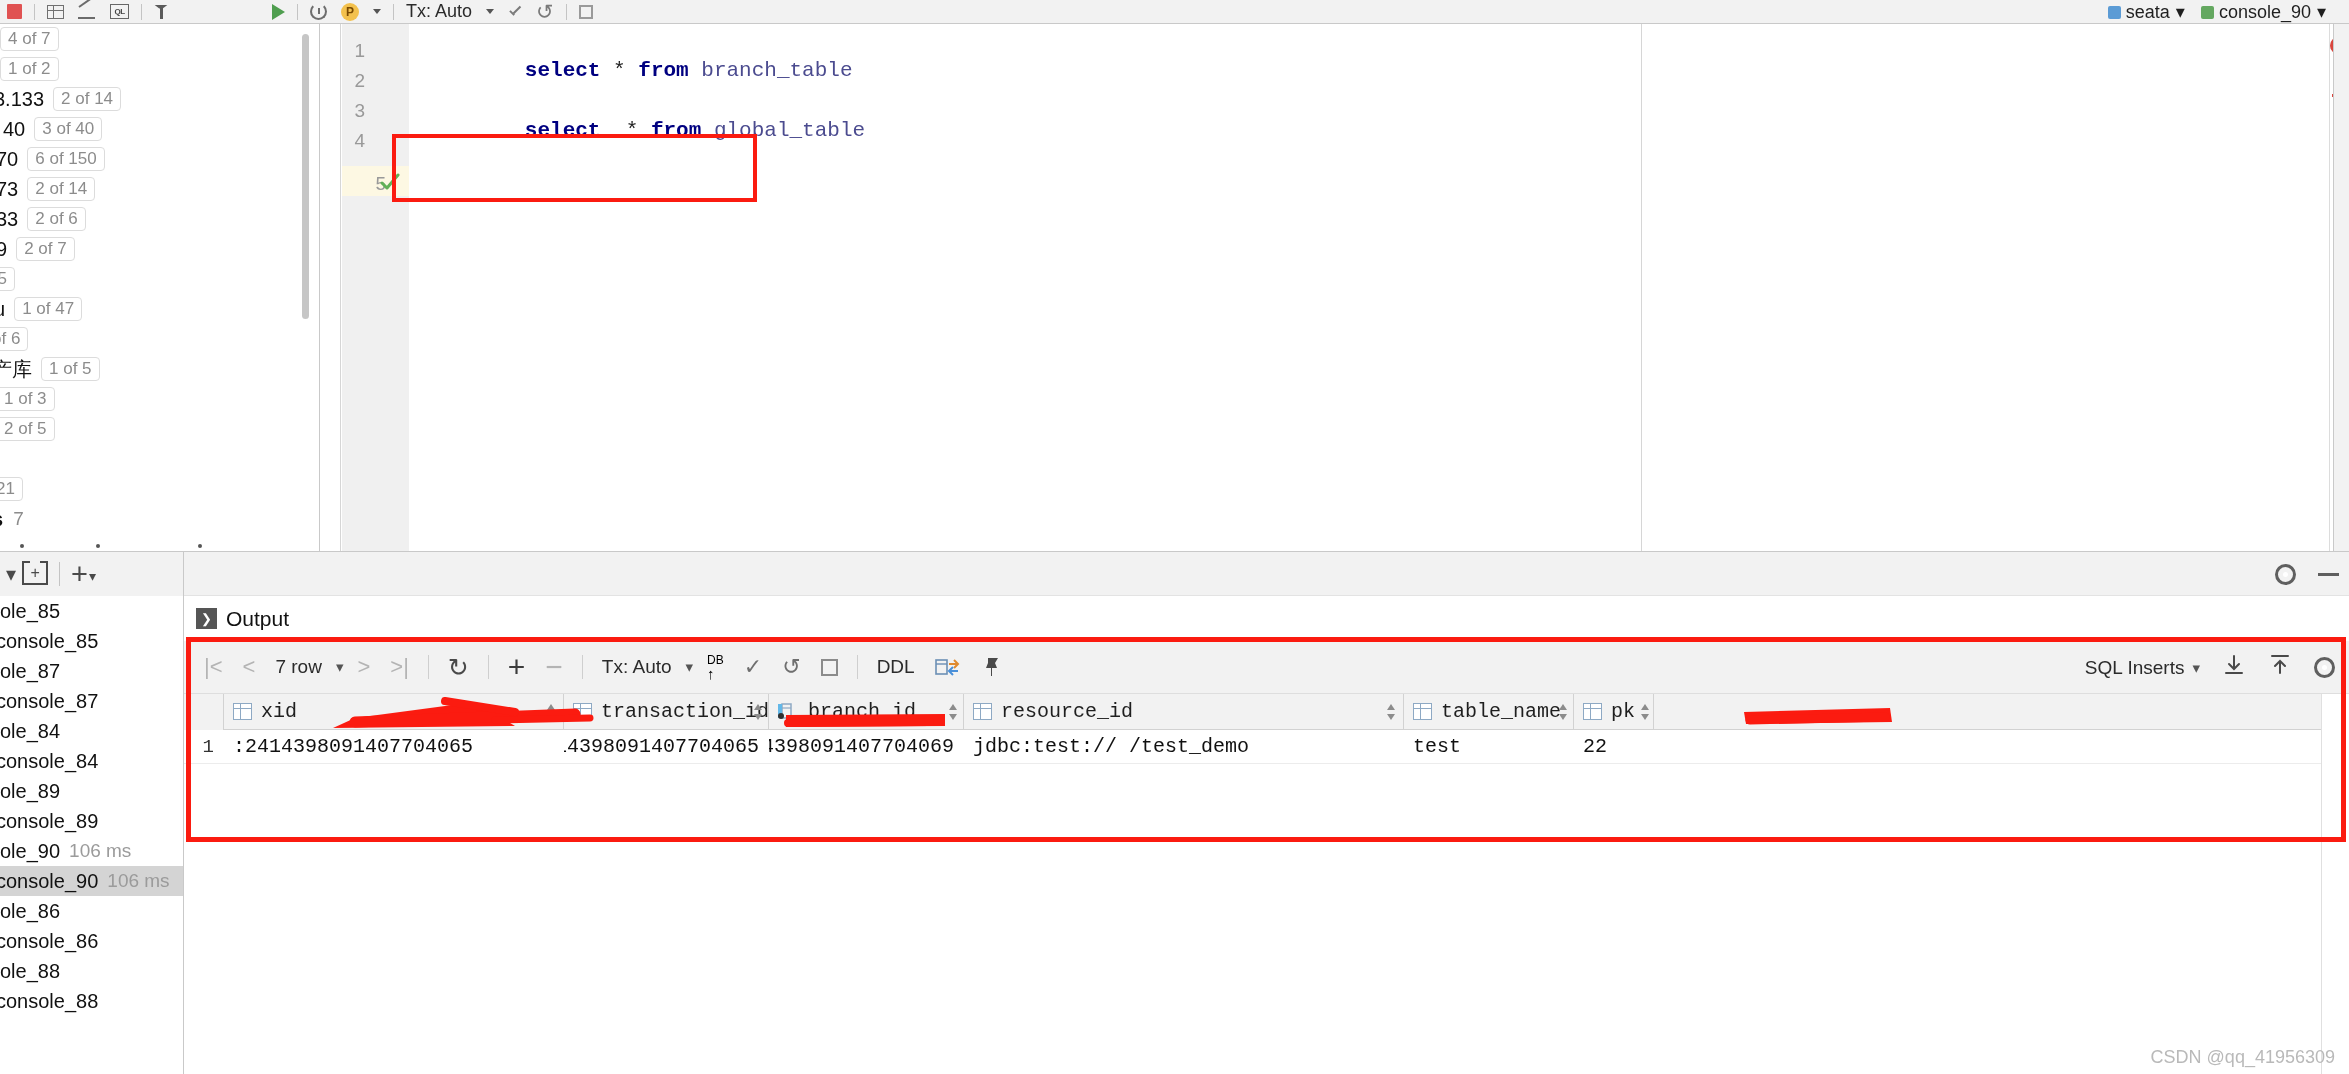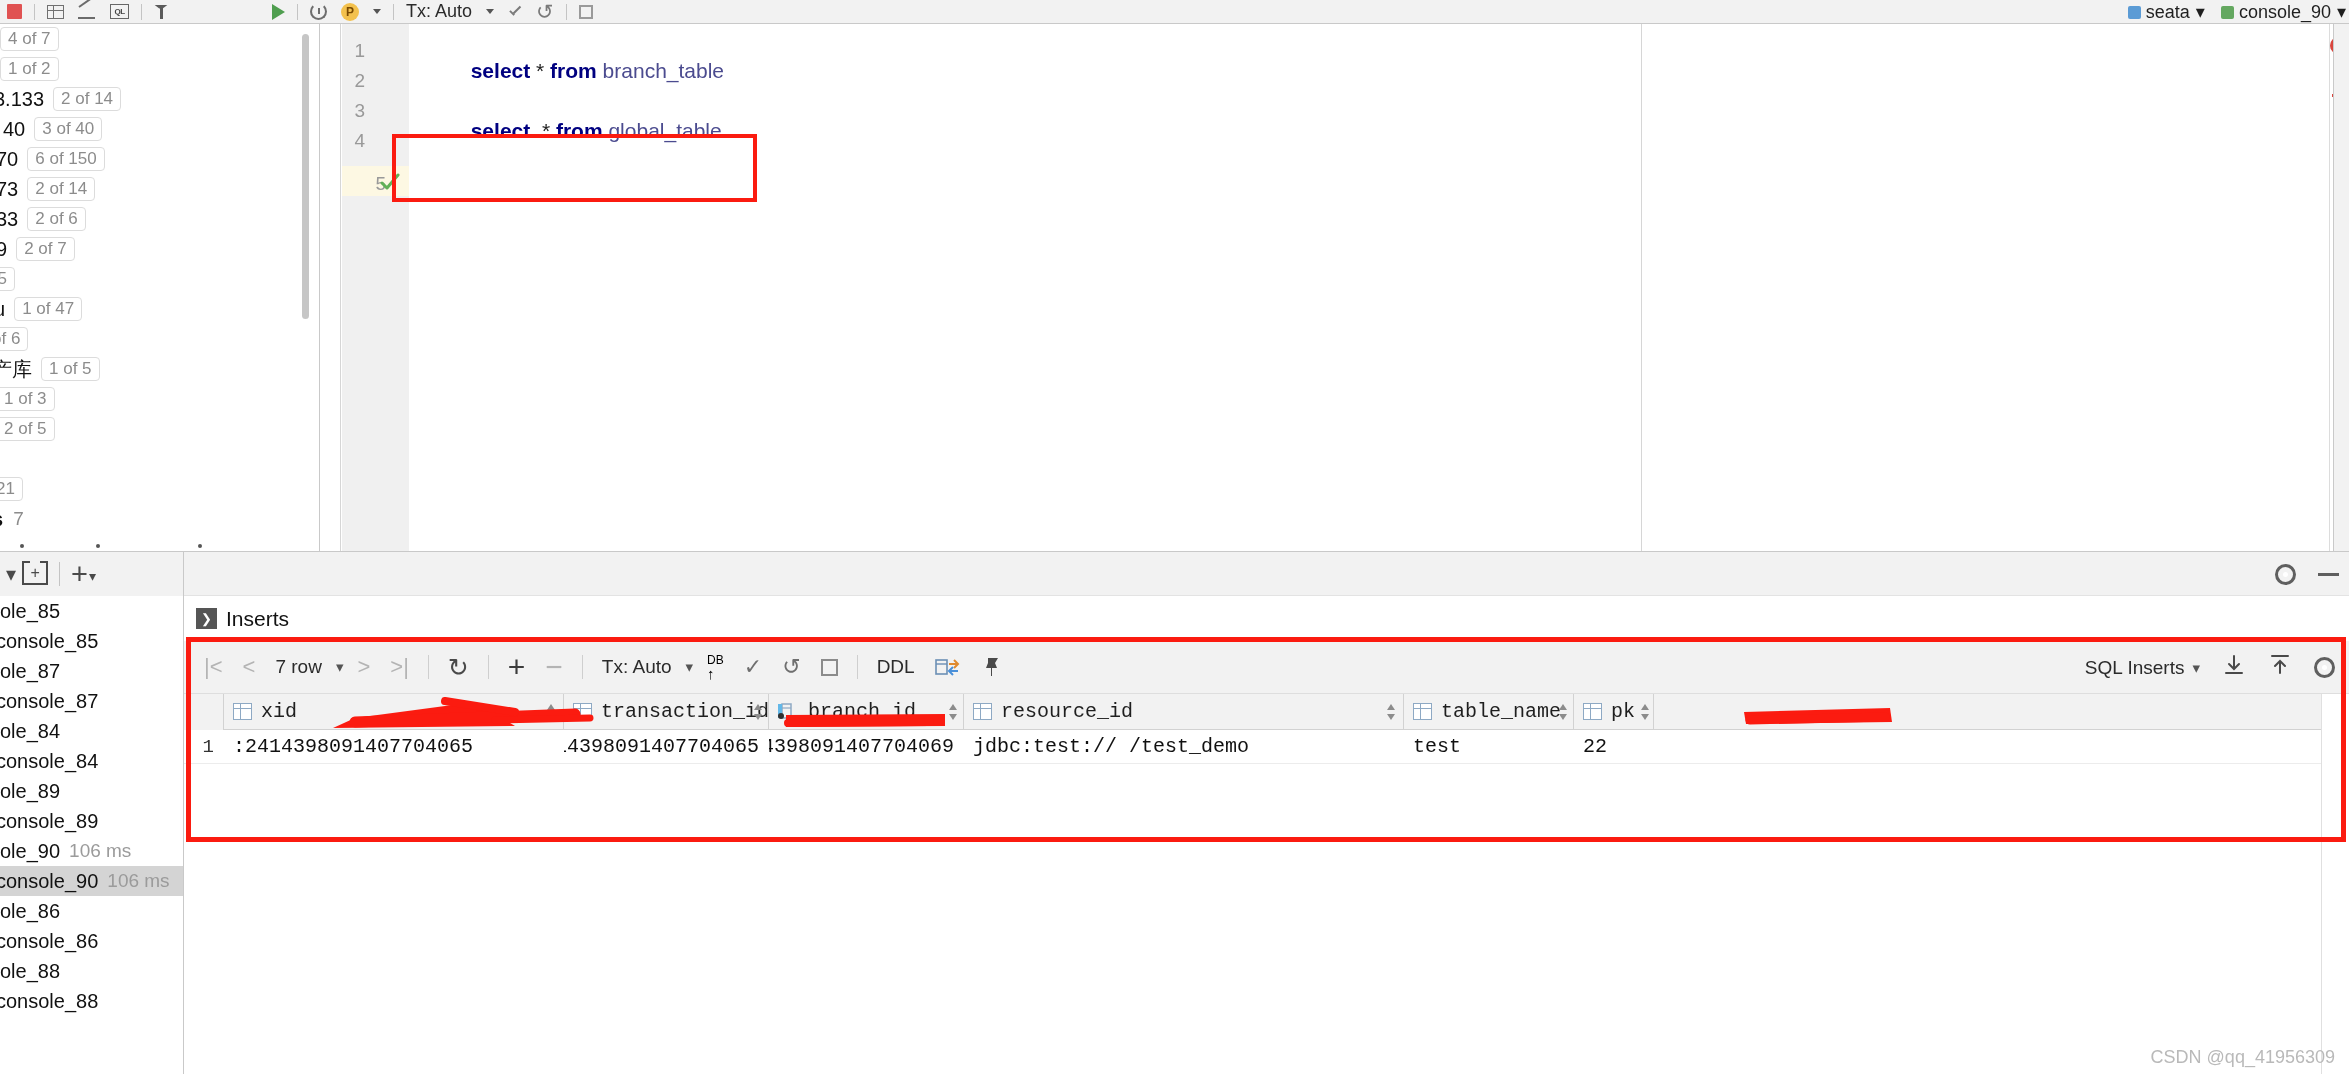--- a/index.html
+++ b/index.html
@@ -42,21 +42,21 @@
   .clock-ico:after{content:"";position:absolute;left:6px;top:3px;width:1.8px;height:6px;background:#6d6d6d;}
   .pcircle { width:18px;height:18px;border-radius:50%;background:#f3c14d;color:#7a4a00;
              font-size:12px;font-weight:bold;display:flex;align-items:center;justify-content:center;}
   .chev { width:0;height:0;border-left:4.5px solid transparent;border-right:4.5px solid transparent;border-top:5px solid #555; }
   .tick-ico{width:14px;height:14px;position:relative;}
   .tick-ico:before{content:"";position:absolute;left:1px;top:7px;width:6px;height:2.2px;background:#7a7a7a;transform:rotate(45deg);}
   .tick-ico:after{content:"";position:absolute;left:4px;top:4px;width:10px;height:2.2px;background:#7a7a7a;transform:rotate(-45deg);}
   .stopsm{width:14px;height:14px;border:2px solid #9a9a9a;}
 
   
-  .tb-right { position:absolute; right:0; top:0; height:24px; display:flex; align-items:center; gap:10px; }
+  .tb-right { position:absolute; right:20px; top:0; height:24px; display:flex; align-items:center; gap:10px; }
   .db-dot { display:inline-block; width:13px;height:13px; background:#5b9bd5; border-radius:2px; margin-right:5px;}
   .db-dot.green { background:#64a860; }
   .tb-chip { display:flex; align-items:center; font-size:18px; color:#1f1f1f; padding:0 3px;}
 
   
   .left-tree {
     position:absolute; left:0; top:24px; width:320px; height:527px;
     background:#ffffff; border-right:1px solid #c9c9c9; overflow:hidden;
   }
   .tree-row { height:30px; display:flex; align-items:center; padding-left:0px; white-space:nowrap; }
@@ -99,21 +99,21 @@
 
   
   .editor-wrap { position:absolute; left:321px; top:24px; width:2028px; height:527px; background:#ffffff; }
   .gutter-strip { position:absolute; left:0; top:0; width:20px; height:527px; background:#ffffff; border-right:1px solid #d6d6d6;}
   .gutter { position:absolute; left:21px; top:0; width:67px; height:527px; background:#f0f0f0; }
   .gutter-num { position:absolute; right:44px; font-size:19px; color:#999; }
   .gutter-check { position:absolute; left:38px; width:18px; height:18px; }
   .gutter-check svg { display:block; }
   .code-area { position:absolute; left:88px; top:0; right:0; height:527px; background:#ffffff; }
   .code-line {
-    position:absolute; left:15px; font-family:Liberation Sans, sans-serif;
+    position:absolute; left:15px; font-family:Liberation Mono, monospace;
     font-size:21px; white-space:pre; line-height:22px;
   }
   .kw { color:#000080; font-weight:bold; }
   .tbl { color:#4b4b8f; }
   .star { color:#222; }
   .line-hl { position:absolute; left:88px; right:708px; height:30px; background:#fdf8e3; }
   .editor-right-pane { position:absolute; right:0; top:0; width:708px; height:527px; background:#ffffff; border-left:1px solid #d6d6d6;}
   .sel-text { background:#6a7db5; color:#ffffff; padding:1px 0; }
 
   
@@ -445,21 +445,21 @@
     <div class="bottom-header">
       <div class="bh-right">
         <div class="gear"></div>
         <div class="minus-ico"></div>
       </div>
     </div>
 
     <div class="tabs">
       <div class="tab">
         <span class="out-ico">❯</span>
-        <span>Inserts</span>
+        <span>Output</span>
       </div>
     </div>
     <div class="tab-underline" style="left:196px;top:86px;width:196px"></div>
 
     <div class="res-toolbar">
       <div class="rt-btn rt-dim">|&lt;</div>
       <div class="rt-btn rt-dim">&lt;</div>
       <div class="rt-btn rt-text">7 row</div>
       <div class="rt-btn" style="font-size:15px;color:#555;padding:0 4px">▾</div>
       <div class="rt-btn rt-dim">&gt;</div>

